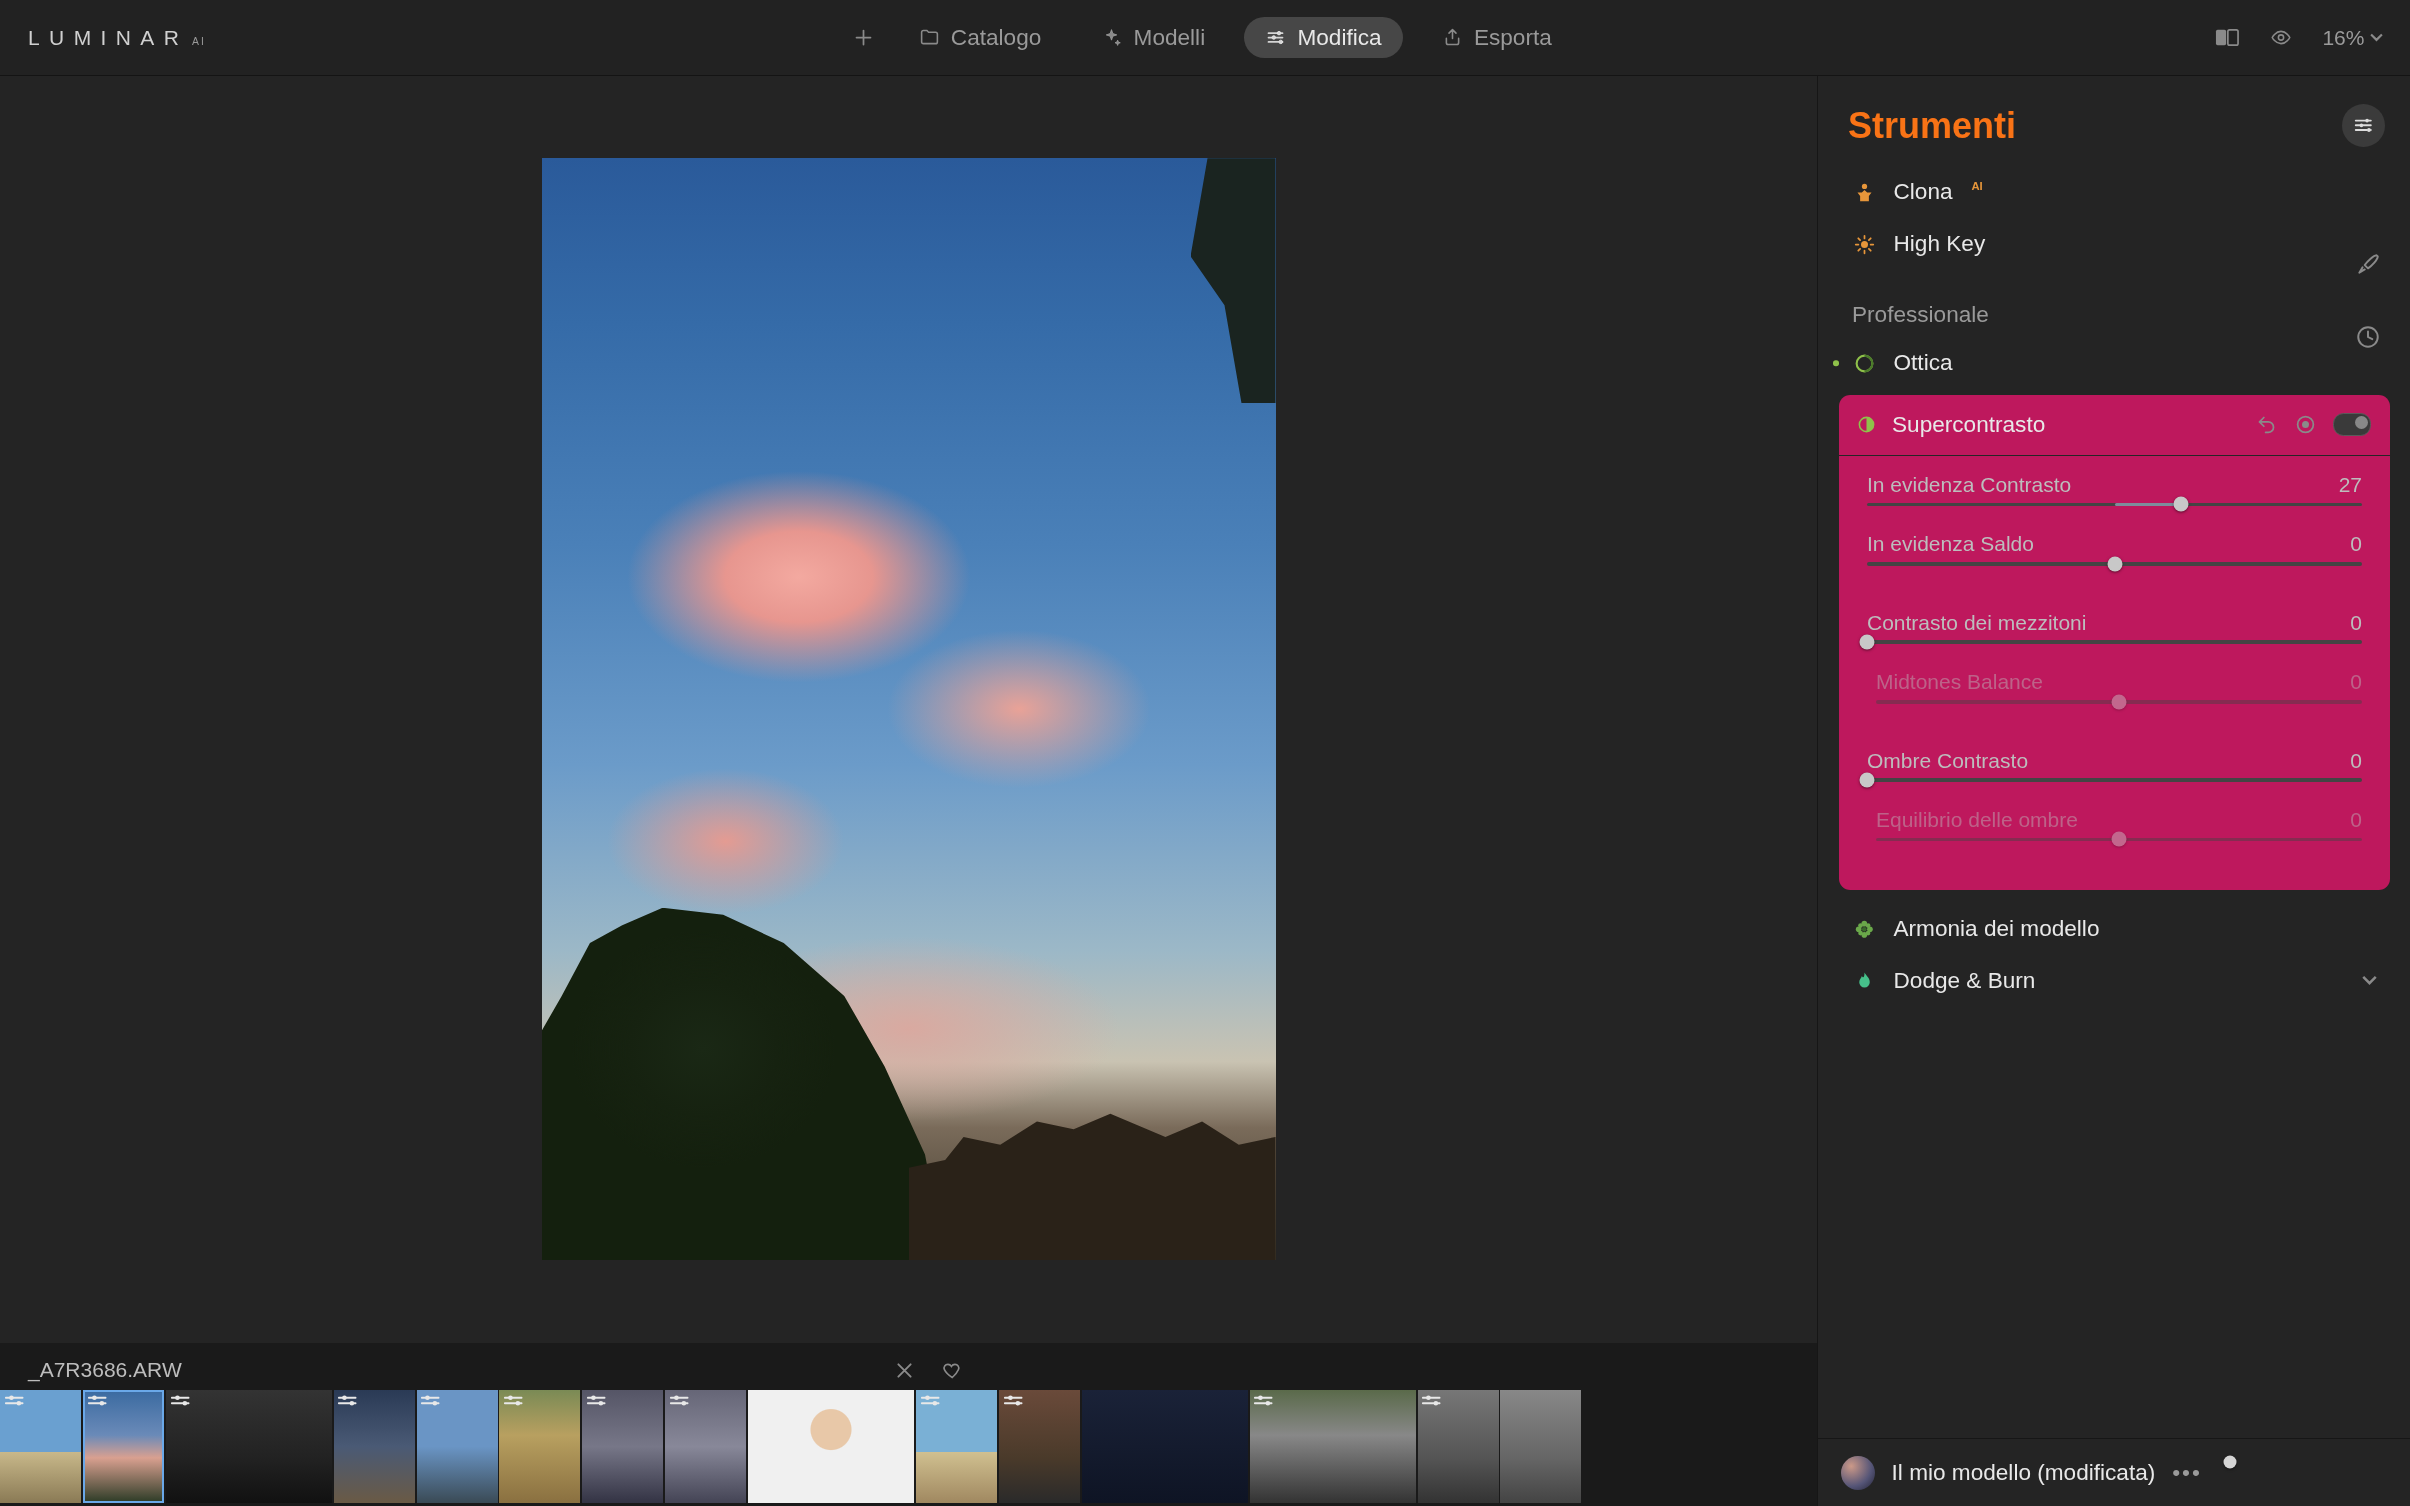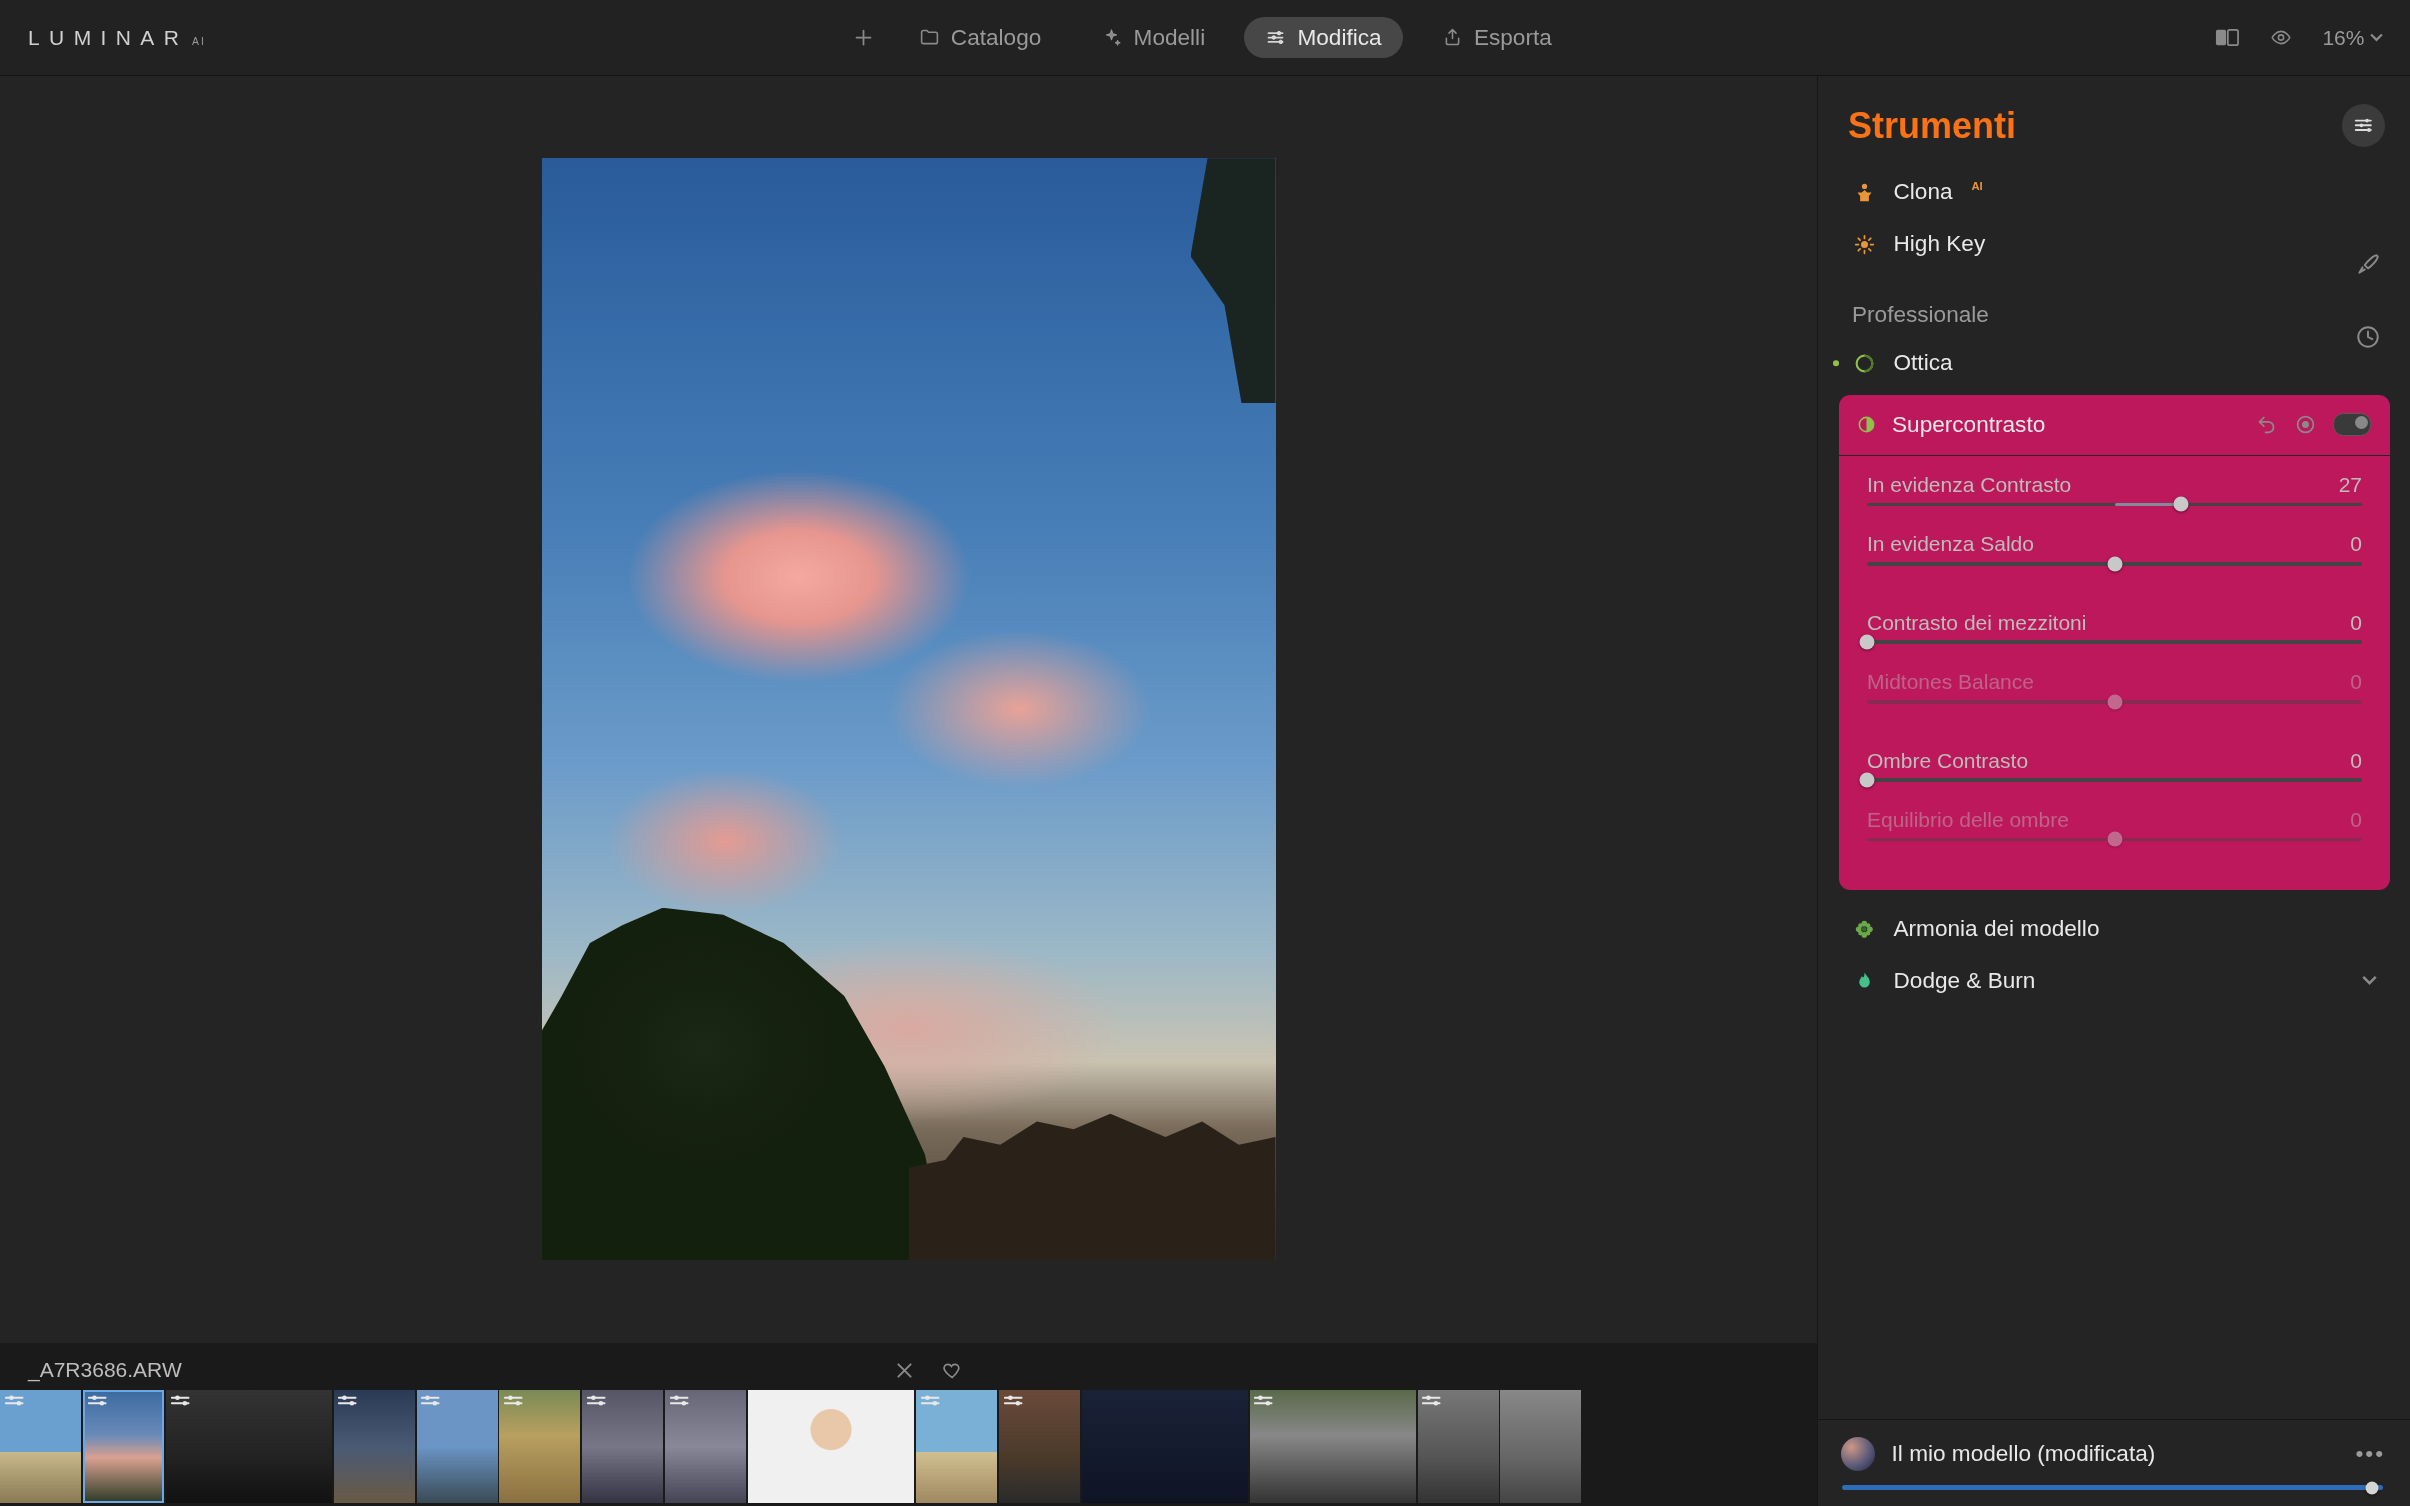--- a/index.html
+++ b/index.html
@@ -298,21 +298,21 @@
     width:36px;height:21px;border-radius:10.4px;border:1.9px solid #5a5a5a;
     background:#3a3a3a;position:relative;
   }
   .hi.toggle::after{
     content:"";position:absolute;right:1.9px;top:1.9px;
     width:13px;height:13px;border-radius:50%;background:#888;
   }
 
   .sliders{padding:17px 28px 0;}
   .slider-row{margin-bottom:26px;}
-  .slider-row.dim{opacity:0.45;}
+  .slider-row.dim{opacity:0.45;margin-left:9px;}
   .slider-label-row{
     display:flex;justify-content:space-between;
     font-size:21px;color:#bdbdbd;margin-bottom:5.6px;
   }
   .slider-track{
     height:3.8px;border-radius:1.9px;background:#444;position:relative;
   }
   .slider-fill{
     position:absolute;height:100%;background:#7d8d9c;border-radius:1.9px;
   }
@@ -320,21 +320,21 @@
     position:absolute;top:50%;transform:translate(-50%,-50%);
     width:15px;height:15px;border-radius:50%;background:#c8c8c8;
     box-shadow:0 0.9px 2.8px rgba(0,0,0,0.5);
   }
   .slider-group-gap{height:19px;}
 
   
   .template-bar{
     margin-top:auto;
     padding:17px 26px 17px 22.6px;
-    display:flex;flex-direction:column;gap:11px;
+    display:flex;gap:26px;
     border-top:0.9px solid #161616;
   }
   .template-row{
     display:flex;align-items:center;gap:17px;
   }
   .template-thumb{
     width:34px;height:34px;border-radius:50%;
     background:radial-gradient(circle at 30% 30%,#c98,#557 60%,#223);
   }
   .template-name{font-size:22.6px;color:var(--text);}

